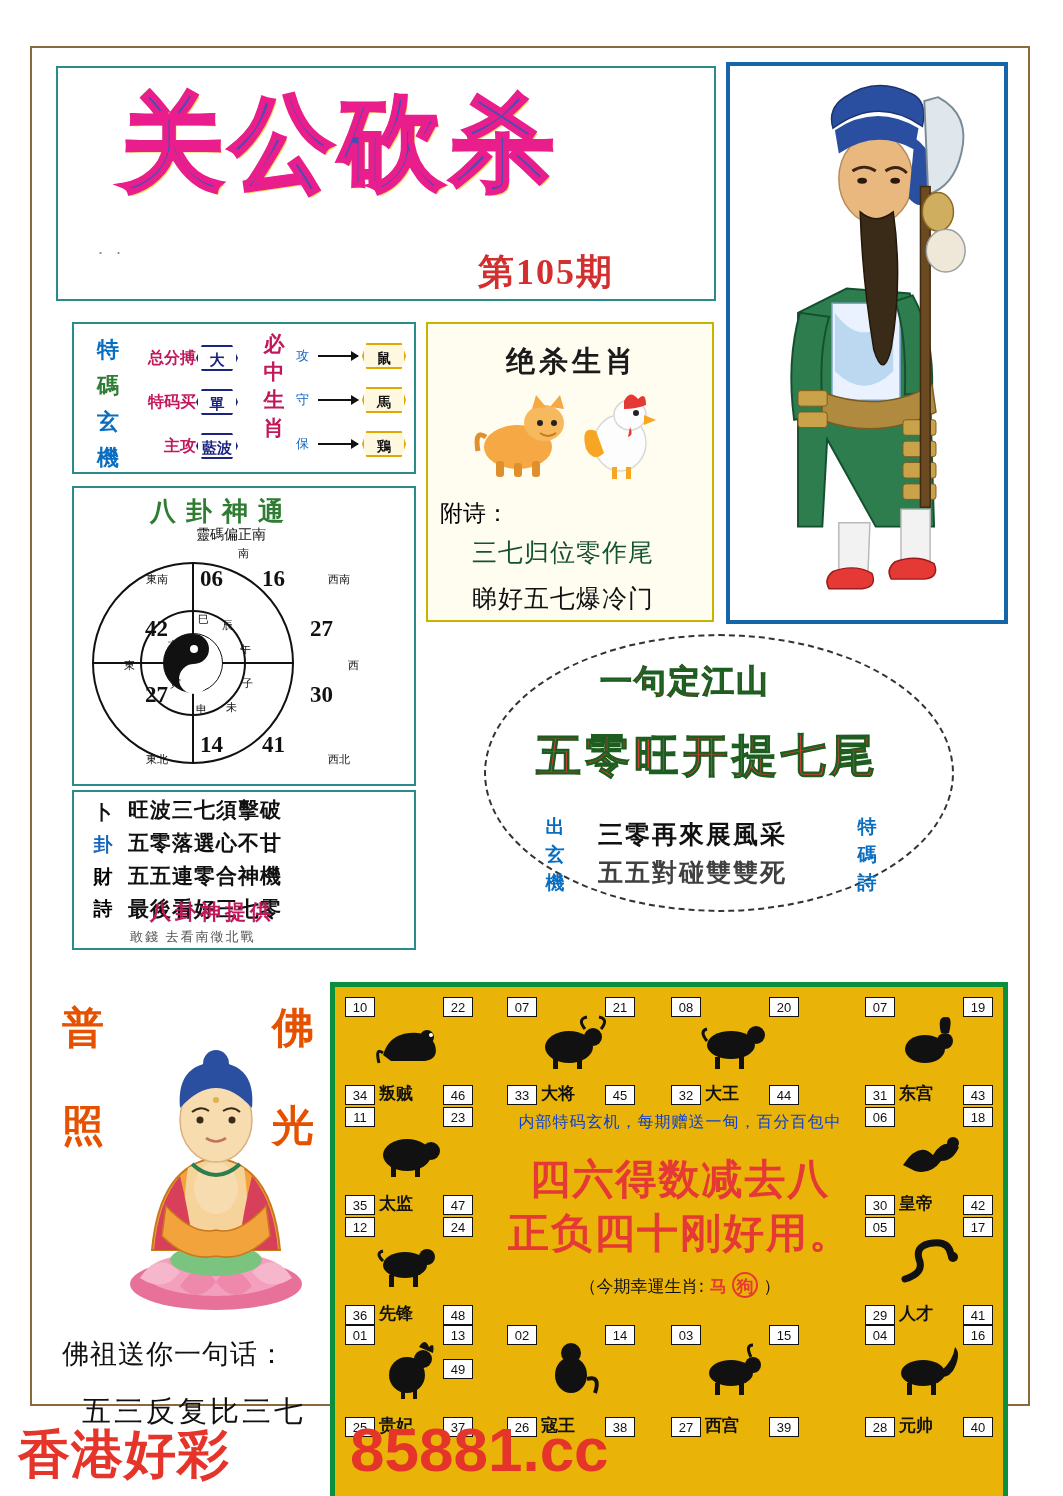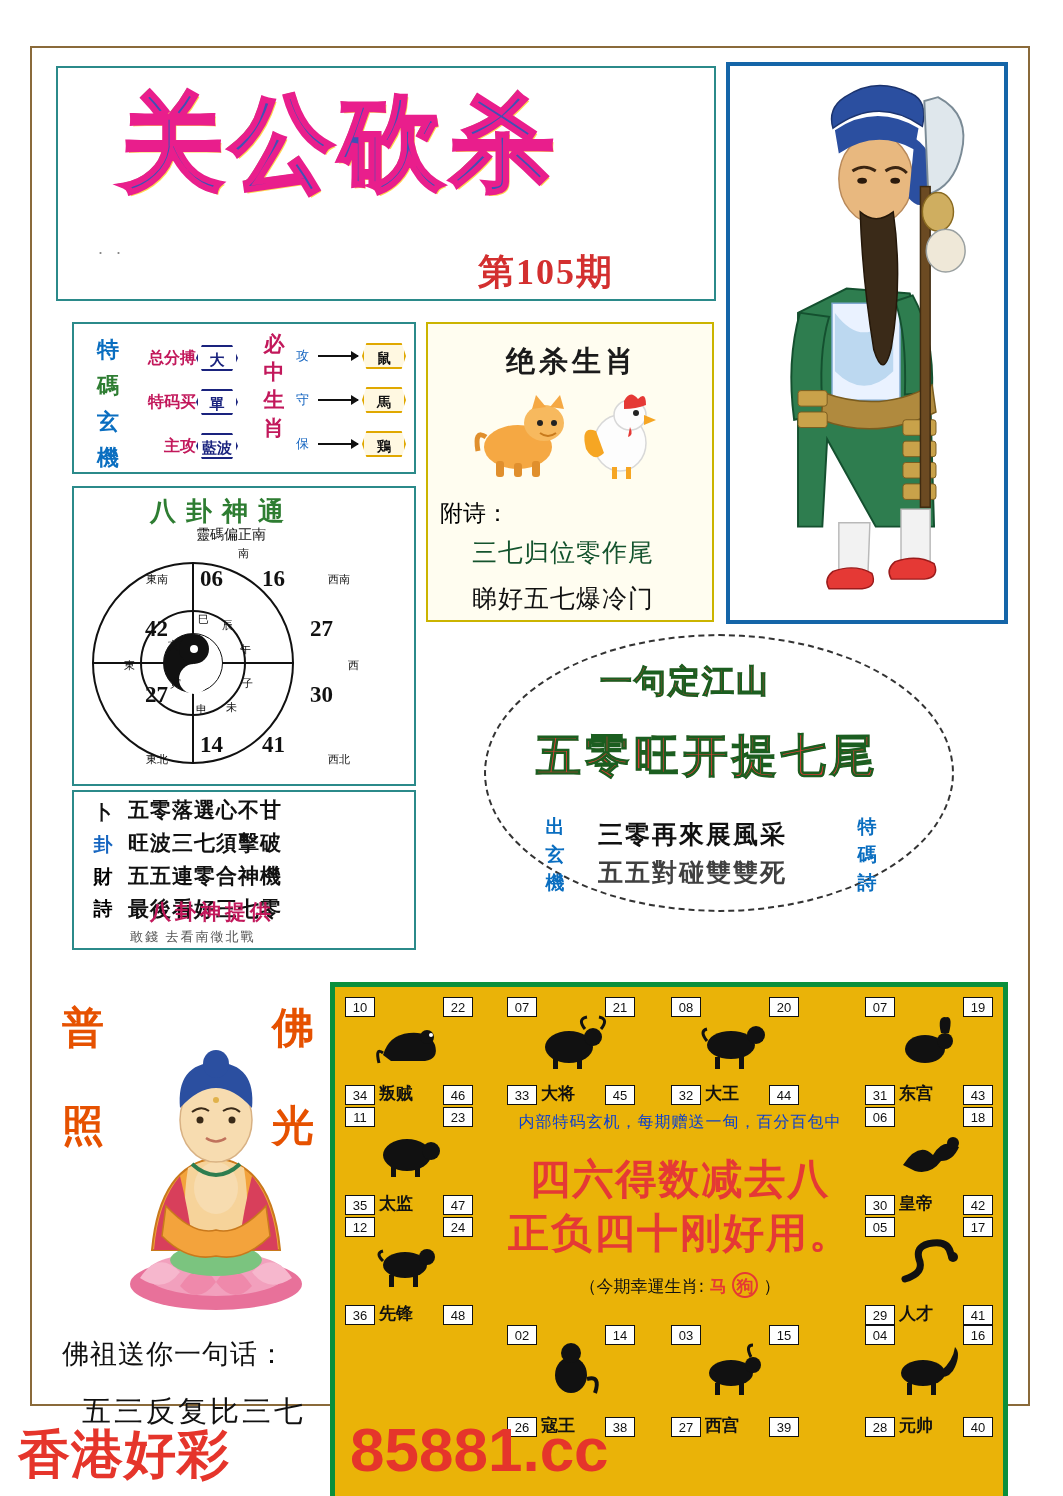--- a/index.html
+++ b/index.html
@@ -382,22 +382,22 @@
   <div class="bzhi" style="left:196px;top:702px;">申</div>
 
   <div class="poem-box"></div>
   <div class="poem-left">
     <span>卜</span><br>
     <span>卦</span><br>
     <span>財</span><br>
     <span>詩</span>
   </div>
   <div class="poem-lines">
+    <div>旺波三七須擊破</div>
     <div>五零落選心不甘</div>
-    <div>旺波三七須擊破</div>
     <div>五五連零合神機</div>
     <div>最後看好三七零</div>
   </div>
   <div class="poem-foot">八卦神提供</div>
   <div class="poem-foot2">敢錢 去看南徵北戰</div>
 
   <div class="juesha-box"></div>
   <div class="juesha-title">绝杀生肖</div>
   <div class="juesha-animals">
     <svg viewBox="0 0 200 95" width="200" height="95" xmlns="http://www.w3.org/2000/svg">
@@ -609,20 +609,37 @@
       <span class="br">41</span>
       <span class="ic">
         <svg viewBox="0 0 70 60">
             <path d="M10 48 q20 -6 14 -20 q-4 -14 14 -16 q16 -2 18 12" stroke="#111" stroke-width="7" fill="none" stroke-linecap="round"></path>
             <circle cx="58" cy="26" r="5" fill="#111"></circle>
           </svg>
       </span>
       <span class="nm">人才</span>
     </div>
 
+    <div class="zcell" style="left:10px;top:338px;height:112px;">
+      <span class="tl">01</span>
+      <span class="tr">13</span>
+      <span class="bl">25</span>
+      <span class="br">37</span>
+      <span class="tr" style="top:34px;">49</span>
+      <span class="ic">
+        <svg viewBox="0 0 70 60">
+            <ellipse cx="32" cy="36" rx="18" ry="18" fill="#111"></ellipse>
+            <circle cx="48" cy="20" r="9" fill="#111"></circle>
+            <path d="M44 8 q6 -10 10 0 q6 -6 4 6z" fill="#111"></path>
+            <rect x="26" y="50" width="4" height="10" fill="#111"></rect>
+            <rect x="38" y="50" width="4" height="10" fill="#111"></rect>
+          </svg>
+      </span>
+      <span class="nm">贵妃</span>
+    </div>
     <div class="zcell" style="left:172px;top:338px;height:112px;">
       <span class="tl">02</span>
       <span class="tr">14</span>
       <span class="bl">26</span>
       <span class="br">38</span>
       <span class="ic">
         <svg viewBox="0 0 70 60">
             <ellipse cx="34" cy="36" rx="16" ry="18" fill="#111"></ellipse>
             <circle cx="34" cy="14" r="10" fill="#111"></circle>
             <path d="M50 40 q14 -4 8 14" stroke="#111" stroke-width="4" fill="none"></path>

